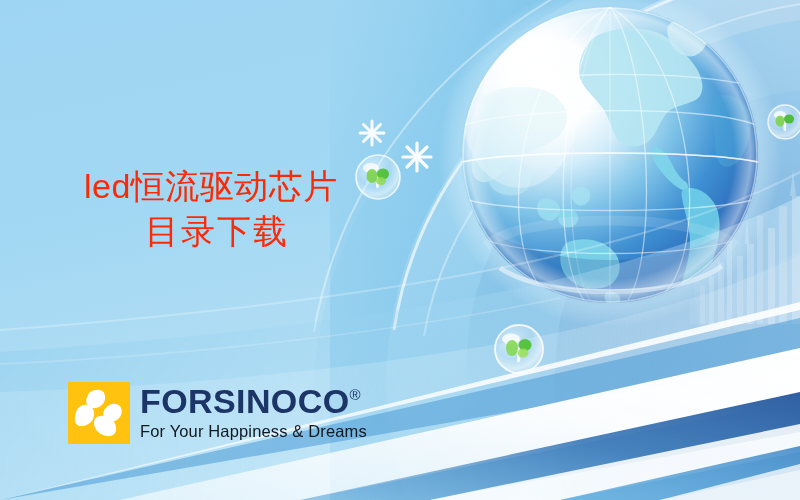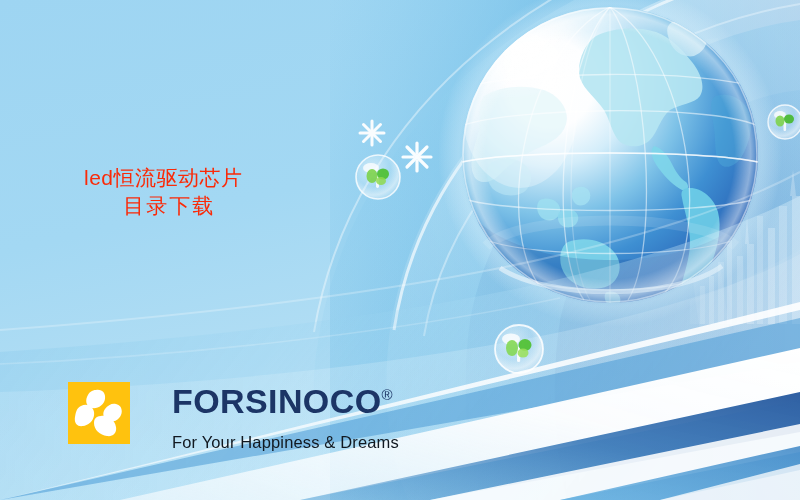--- a/index.html
+++ b/index.html
@@ -25,40 +25,39 @@
 
   
   .headline {
     position: absolute;
     left: 84px;
     top: 164px;
     z-index: 40;
     line-height: 1.32;
     color: #FA2A08;
     font-family: "Liberation Sans", "DejaVu Sans", sans-serif;
-    font-size: 21px;
+    font-size: 34px;
     font-weight: 400;
     white-space: nowrap;
     letter-spacing: 0.5px;
   }
   .headline-line2 {
     padding-left: 12px;
     letter-spacing: 2px;
     text-align: center;
   }
 
   
   .logo {
     position: absolute;
     left: 68px;
     top: 382px;
     z-index: 40;
     display: flex;
     align-items: flex-start;
-    gap: 32px;
   }
   .logo-mark {
     width: 62px;
     height: 62px;
     background: #FFC20E;
     flex: 0 0 auto;
     display: block;
   }
   .logo-text {
     margin-left: 10px;
@@ -80,21 +79,21 @@
     line-height: 0;
     position: relative;
     top: -1px;
   }
   .logo-tagline {
     color: #111820;
     font-family: "Liberation Sans", sans-serif;
     font-size: 16.5px;
     font-weight: 400;
     letter-spacing: 0.15px;
-    margin-top: 15px;
+    margin-top: 4px;
     white-space: nowrap;
   }
 </style>
 </head>
 <body>
 
 <div id="stage">
 
   <svg id="bg-svg" viewBox="0 0 800 500" preserveAspectRatio="none">
     <defs>

